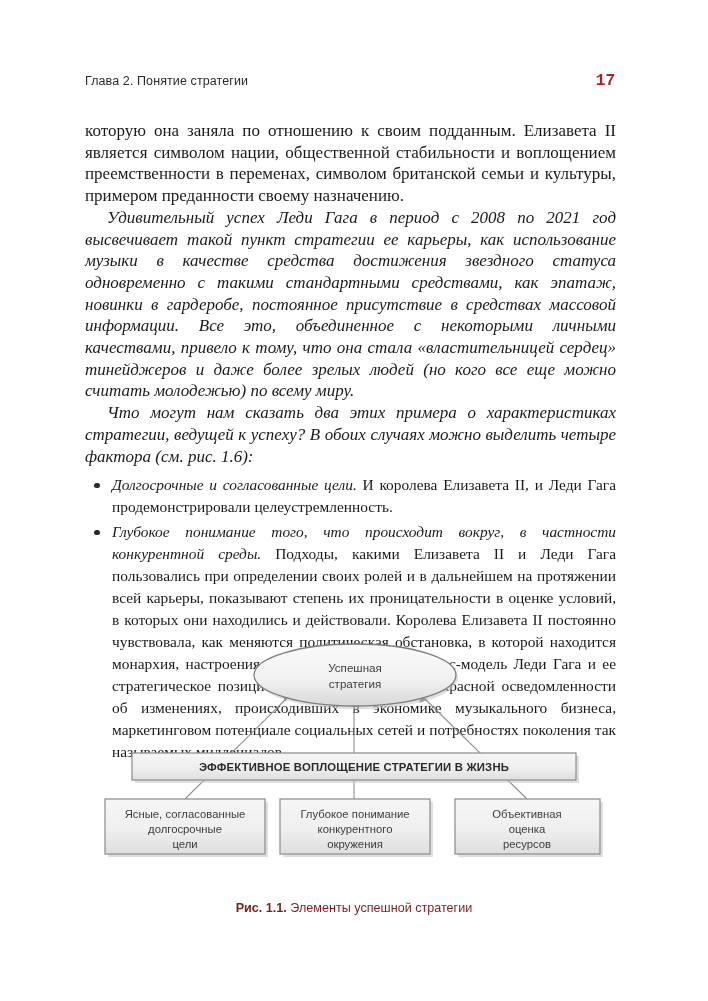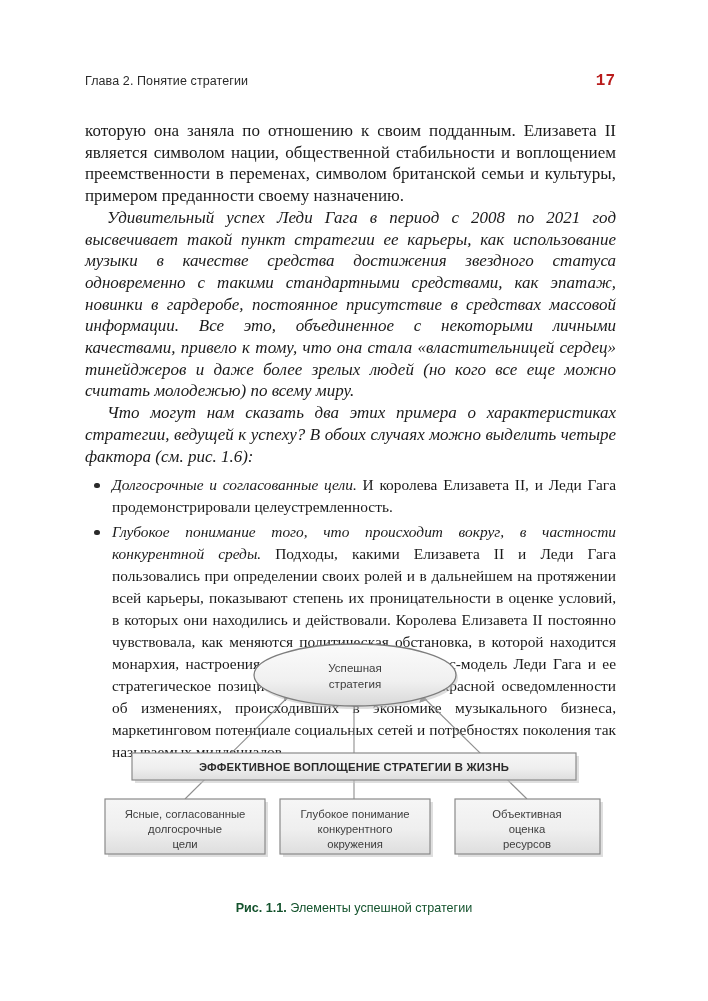--- a/index.html
+++ b/index.html
@@ -102,21 +102,21 @@
   .figure svg { display: block; }
 
   .fig-caption {
     position: absolute;
     left: 0;
     top: 901px;
     width: 708px;
     text-align: center;
     font-family: "Liberation Sans", sans-serif;
     font-size: 12.6px;
-    color: #14532d;
+    color: #7f1d1d;
   }
   .fig-caption .capnum { font-weight: bold; }
 
   
   .d-oval {
     font-family: "Liberation Sans", sans-serif;
     font-size: 11.6px;
     fill: #3d3d3d;
   }
   .d-bar {

